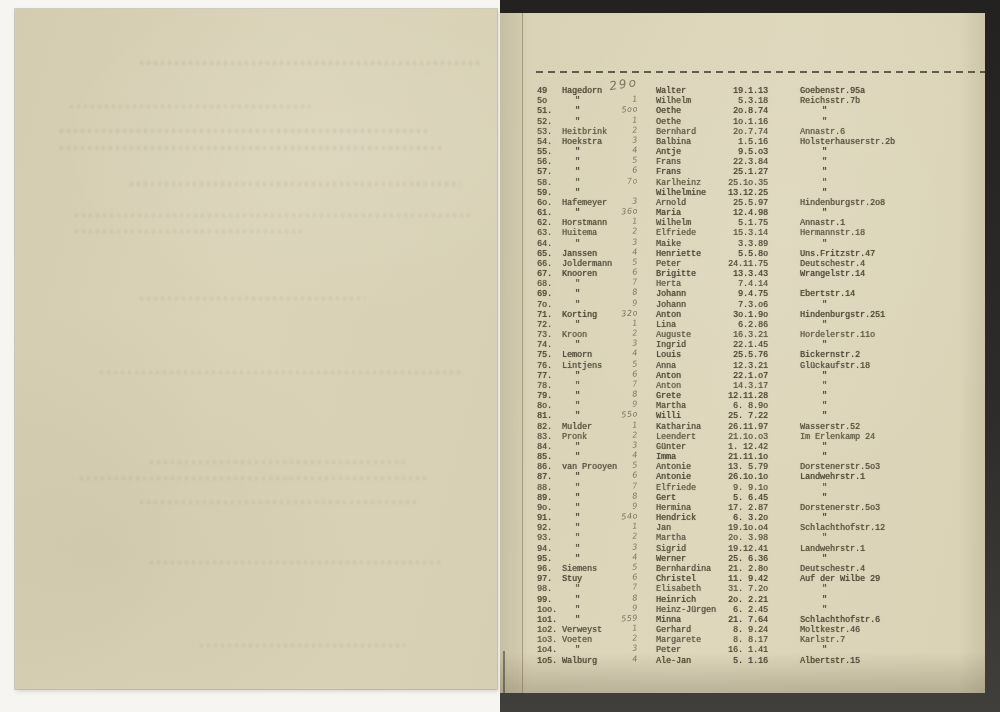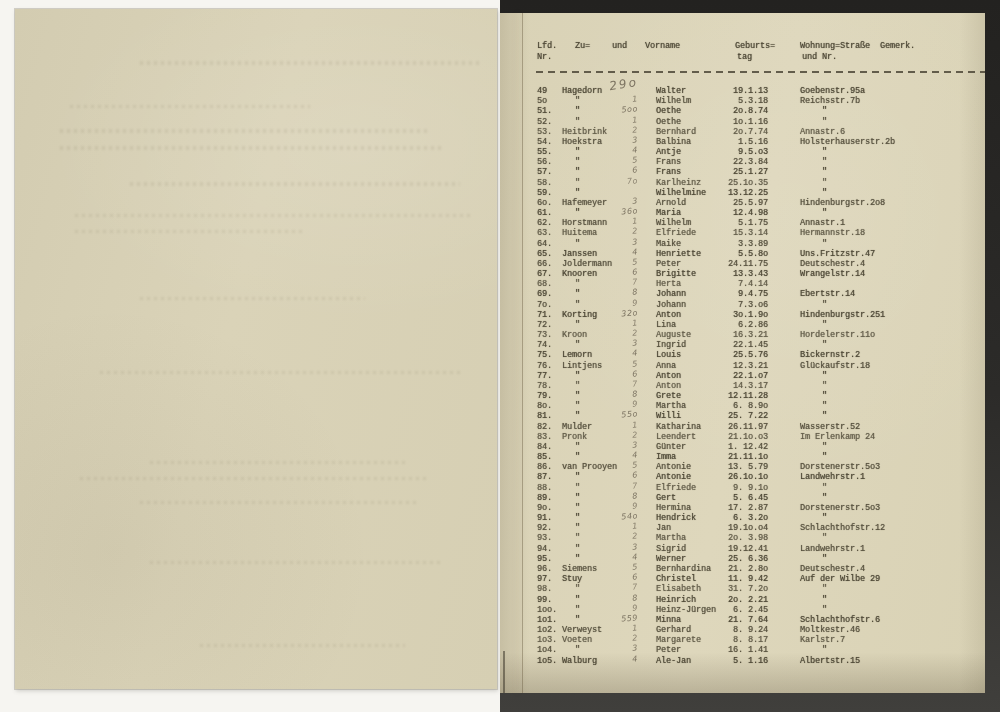--- a/index.html
+++ b/index.html
@@ -119,30 +119,18 @@
   <div class="smudge s12"></div>
   <div class="smudge s13"></div>
   <div class="smudge s14"></div>
 </div>
 
 <div class="photo">
   <div class="right-page">
     <div class="crease"></div>
     <div class="page-edge-mark"></div>
 
-    <div class="hdr ink">
-      <span class="h-lfd">Lfd.</span>
-      <span class="h-nr">Nr.</span>
-      <span class="h-zu">Zu=</span>
-      <span class="h-und">und</span>
-      <span class="h-vorname">Vorname</span>
-      <span class="h-geb">Geburts=</span>
-      <span class="h-tag">tag</span>
-      <span class="h-wohn">Wohnung=Straße</span>
-      <span class="h-undnr">und Nr.</span>
-      <span class="h-gem">Gemerk.</span>
-    </div>
 
     <div class="dashes"></div>
 
     <div class="rows ink"><div class="row" style="top: 73px;"><span class="c c-nr">49</span><span class="c c-sn">Hagedorn</span><span class="c c-pc">29o</span><span class="c c-vn">Walter</span><span class="c c-dt">19.1.13</span><span class="c c-ad">Goebenstr.95a</span></div><div class="row" style="top: 83.17px;"><span class="c c-nr">5o</span><span class="c c-sn dit">"</span><span class="c c-pc">1</span><span class="c c-vn">Wilhelm</span><span class="c c-dt">5.3.18</span><span class="c c-ad">Reichsstr.7b</span></div><div class="row" style="top: 93.34px;"><span class="c c-nr">51.</span><span class="c c-sn dit">"</span><span class="c c-pc">5oo</span><span class="c c-vn">Oethe</span><span class="c c-dt">2o.8.74</span><span class="c c-ad dit">"</span></div><div class="row" style="top: 103.51px;"><span class="c c-nr">52.</span><span class="c c-sn dit">"</span><span class="c c-pc">1</span><span class="c c-vn">Oethe</span><span class="c c-dt">1o.1.16</span><span class="c c-ad dit">"</span></div><div class="row" style="top: 113.68px;"><span class="c c-nr">53.</span><span class="c c-sn">Heitbrink</span><span class="c c-pc">2</span><span class="c c-vn">Bernhard</span><span class="c c-dt">2o.7.74</span><span class="c c-ad">Annastr.6</span></div><div class="row" style="top: 123.85px;"><span class="c c-nr">54.</span><span class="c c-sn">Hoekstra</span><span class="c c-pc">3</span><span class="c c-vn">Balbina</span><span class="c c-dt">1.5.16</span><span class="c c-ad">Holsterhauserstr.2b</span></div><div class="row" style="top: 134.02px;"><span class="c c-nr">55.</span><span class="c c-sn dit">"</span><span class="c c-pc">4</span><span class="c c-vn">Antje</span><span class="c c-dt">9.5.o3</span><span class="c c-ad dit">"</span></div><div class="row" style="top: 144.19px;"><span class="c c-nr">56.</span><span class="c c-sn dit">"</span><span class="c c-pc">5</span><span class="c c-vn">Frans</span><span class="c c-dt">22.3.84</span><span class="c c-ad dit">"</span></div><div class="row" style="top: 154.36px;"><span class="c c-nr">57.</span><span class="c c-sn dit">"</span><span class="c c-pc">6</span><span class="c c-vn">Frans</span><span class="c c-dt">25.1.27</span><span class="c c-ad dit">"</span></div><div class="row" style="top: 164.53px;"><span class="c c-nr">58.</span><span class="c c-sn dit">"</span><span class="c c-pc">7o</span><span class="c c-vn">Karlheinz</span><span class="c c-dt">25.1o.35</span><span class="c c-ad dit">"</span></div><div class="row" style="top: 174.7px;"><span class="c c-nr">59.</span><span class="c c-sn dit">"</span><span class="c c-pc"></span><span class="c c-vn">Wilhelmine</span><span class="c c-dt">13.12.25</span><span class="c c-ad dit">"</span></div><div class="row" style="top: 184.87px;"><span class="c c-nr">6o.</span><span class="c c-sn">Hafemeyer</span><span class="c c-pc">3</span><span class="c c-vn">Arnold</span><span class="c c-dt">25.5.97</span><span class="c c-ad">Hindenburgstr.2o8</span></div><div class="row" style="top: 195.04px;"><span class="c c-nr">61.</span><span class="c c-sn dit">"</span><span class="c c-pc">36o</span><span class="c c-vn">Maria</span><span class="c c-dt">12.4.98</span><span class="c c-ad dit">"</span></div><div class="row" style="top: 205.21px;"><span class="c c-nr">62.</span><span class="c c-sn">Horstmann</span><span class="c c-pc">1</span><span class="c c-vn">Wilhelm</span><span class="c c-dt">5.1.75</span><span class="c c-ad">Annastr.1</span></div><div class="row" style="top: 215.38px;"><span class="c c-nr">63.</span><span class="c c-sn">Huitema</span><span class="c c-pc">2</span><span class="c c-vn">Elfriede</span><span class="c c-dt">15.3.14</span><span class="c c-ad">Hermannstr.18</span></div><div class="row" style="top: 225.55px;"><span class="c c-nr">64.</span><span class="c c-sn dit">"</span><span class="c c-pc">3</span><span class="c c-vn">Maike</span><span class="c c-dt">3.3.89</span><span class="c c-ad dit">"</span></div><div class="row" style="top: 235.72px;"><span class="c c-nr">65.</span><span class="c c-sn">Janssen</span><span class="c c-pc">4</span><span class="c c-vn">Henriette</span><span class="c c-dt">5.5.8o</span><span class="c c-ad">Uns.Fritzstr.47</span></div><div class="row" style="top: 245.89px;"><span class="c c-nr">66.</span><span class="c c-sn">Joldermann</span><span class="c c-pc">5</span><span class="c c-vn">Peter</span><span class="c c-dt">24.11.75</span><span class="c c-ad">Deutschestr.4</span></div><div class="row" style="top: 256.06px;"><span class="c c-nr">67.</span><span class="c c-sn">Knooren</span><span class="c c-pc">6</span><span class="c c-vn">Brigitte</span><span class="c c-dt">13.3.43</span><span class="c c-ad">Wrangelstr.14</span></div><div class="row" style="top: 266.23px;"><span class="c c-nr">68.</span><span class="c c-sn dit">"</span><span class="c c-pc">7</span><span class="c c-vn">Herta</span><span class="c c-dt">7.4.14</span><span class="c c-ad"></span></div><div class="row" style="top: 276.4px;"><span class="c c-nr">69.</span><span class="c c-sn dit">"</span><span class="c c-pc">8</span><span class="c c-vn">Johann</span><span class="c c-dt">9.4.75</span><span class="c c-ad">Ebertstr.14</span></div><div class="row" style="top: 286.57px;"><span class="c c-nr">7o.</span><span class="c c-sn dit">"</span><span class="c c-pc">9</span><span class="c c-vn">Johann</span><span class="c c-dt">7.3.o6</span><span class="c c-ad dit">"</span></div><div class="row" style="top: 296.74px;"><span class="c c-nr">71.</span><span class="c c-sn">Korting</span><span class="c c-pc">32o</span><span class="c c-vn">Anton</span><span class="c c-dt">3o.1.9o</span><span class="c c-ad">Hindenburgstr.251</span></div><div class="row" style="top: 306.91px;"><span class="c c-nr">72.</span><span class="c c-sn dit">"</span><span class="c c-pc">1</span><span class="c c-vn">Lina</span><span class="c c-dt">6.2.86</span><span class="c c-ad dit">"</span></div><div class="row" style="top: 317.08px;"><span class="c c-nr">73.</span><span class="c c-sn">Kroon</span><span class="c c-pc">2</span><span class="c c-vn">Auguste</span><span class="c c-dt">16.3.21</span><span class="c c-ad">Hordelerstr.11o</span></div><div class="row" style="top: 327.25px;"><span class="c c-nr">74.</span><span class="c c-sn dit">"</span><span class="c c-pc">3</span><span class="c c-vn">Ingrid</span><span class="c c-dt">22.1.45</span><span class="c c-ad dit">"</span></div><div class="row" style="top: 337.42px;"><span class="c c-nr">75.</span><span class="c c-sn">Lemorn</span><span class="c c-pc">4</span><span class="c c-vn">Louis</span><span class="c c-dt">25.5.76</span><span class="c c-ad">Bickernstr.2</span></div><div class="row" style="top: 347.59px;"><span class="c c-nr">76.</span><span class="c c-sn">Lintjens</span><span class="c c-pc">5</span><span class="c c-vn">Anna</span><span class="c c-dt">12.3.21</span><span class="c c-ad">Glückaufstr.18</span></div><div class="row" style="top: 357.76px;"><span class="c c-nr">77.</span><span class="c c-sn dit">"</span><span class="c c-pc">6</span><span class="c c-vn">Anton</span><span class="c c-dt">22.1.o7</span><span class="c c-ad dit">"</span></div><div class="row" style="top: 367.93px;"><span class="c c-nr">78.</span><span class="c c-sn dit">"</span><span class="c c-pc">7</span><span class="c c-vn">Anton</span><span class="c c-dt">14.3.17</span><span class="c c-ad dit">"</span></div><div class="row" style="top: 378.1px;"><span class="c c-nr">79.</span><span class="c c-sn dit">"</span><span class="c c-pc">8</span><span class="c c-vn">Grete</span><span class="c c-dt">12.11.28</span><span class="c c-ad dit">"</span></div><div class="row" style="top: 388.27px;"><span class="c c-nr">8o.</span><span class="c c-sn dit">"</span><span class="c c-pc">9</span><span class="c c-vn">Martha</span><span class="c c-dt">6. 8.9o</span><span class="c c-ad dit">"</span></div><div class="row" style="top: 398.44px;"><span class="c c-nr">81.</span><span class="c c-sn dit">"</span><span class="c c-pc">55o</span><span class="c c-vn">Willi</span><span class="c c-dt">25. 7.22</span><span class="c c-ad dit">"</span></div><div class="row" style="top: 408.61px;"><span class="c c-nr">82.</span><span class="c c-sn">Mulder</span><span class="c c-pc">1</span><span class="c c-vn">Katharina</span><span class="c c-dt">26.11.97</span><span class="c c-ad">Wasserstr.52</span></div><div class="row" style="top: 418.78px;"><span class="c c-nr">83.</span><span class="c c-sn">Pronk</span><span class="c c-pc">2</span><span class="c c-vn">Leendert</span><span class="c c-dt">21.1o.o3</span><span class="c c-ad">Im Erlenkamp 24</span></div><div class="row" style="top: 428.95px;"><span class="c c-nr">84.</span><span class="c c-sn dit">"</span><span class="c c-pc">3</span><span class="c c-vn">Günter</span><span class="c c-dt">1. 12.42</span><span class="c c-ad dit">"</span></div><div class="row" style="top: 439.12px;"><span class="c c-nr">85.</span><span class="c c-sn dit">"</span><span class="c c-pc">4</span><span class="c c-vn">Imma</span><span class="c c-dt">21.11.1o</span><span class="c c-ad dit">"</span></div><div class="row" style="top: 449.29px;"><span class="c c-nr">86.</span><span class="c c-sn">van Prooyen</span><span class="c c-pc">5</span><span class="c c-vn">Antonie</span><span class="c c-dt">13. 5.79</span><span class="c c-ad">Dorstenerstr.5o3</span></div><div class="row" style="top: 459.46px;"><span class="c c-nr">87.</span><span class="c c-sn dit">"</span><span class="c c-pc">6</span><span class="c c-vn">Antonie</span><span class="c c-dt">26.1o.1o</span><span class="c c-ad">Landwehrstr.1</span></div><div class="row" style="top: 469.63px;"><span class="c c-nr">88.</span><span class="c c-sn dit">"</span><span class="c c-pc">7</span><span class="c c-vn">Elfriede</span><span class="c c-dt">9. 9.1o</span><span class="c c-ad dit">"</span></div><div class="row" style="top: 479.8px;"><span class="c c-nr">89.</span><span class="c c-sn dit">"</span><span class="c c-pc">8</span><span class="c c-vn">Gert</span><span class="c c-dt">5. 6.45</span><span class="c c-ad dit">"</span></div><div class="row" style="top: 489.97px;"><span class="c c-nr">9o.</span><span class="c c-sn dit">"</span><span class="c c-pc">9</span><span class="c c-vn">Hermina</span><span class="c c-dt">17. 2.87</span><span class="c c-ad">Dorstenerstr.5o3</span></div><div class="row" style="top: 500.14px;"><span class="c c-nr">91.</span><span class="c c-sn dit">"</span><span class="c c-pc">54o</span><span class="c c-vn">Hendrick</span><span class="c c-dt">6. 3.2o</span><span class="c c-ad dit">"</span></div><div class="row" style="top: 510.31px;"><span class="c c-nr">92.</span><span class="c c-sn dit">"</span><span class="c c-pc">1</span><span class="c c-vn">Jan</span><span class="c c-dt">19.1o.o4</span><span class="c c-ad">Schlachthofstr.12</span></div><div class="row" style="top: 520.48px;"><span class="c c-nr">93.</span><span class="c c-sn dit">"</span><span class="c c-pc">2</span><span class="c c-vn">Martha</span><span class="c c-dt">2o. 3.98</span><span class="c c-ad dit">"</span></div><div class="row" style="top: 530.65px;"><span class="c c-nr">94.</span><span class="c c-sn dit">"</span><span class="c c-pc">3</span><span class="c c-vn">Sigrid</span><span class="c c-dt">19.12.41</span><span class="c c-ad">Landwehrstr.1</span></div><div class="row" style="top: 540.82px;"><span class="c c-nr">95.</span><span class="c c-sn dit">"</span><span class="c c-pc">4</span><span class="c c-vn">Werner</span><span class="c c-dt">25. 6.36</span><span class="c c-ad dit">"</span></div><div class="row" style="top: 550.99px;"><span class="c c-nr">96.</span><span class="c c-sn">Siemens</span><span class="c c-pc">5</span><span class="c c-vn">Bernhardina</span><span class="c c-dt">21. 2.8o</span><span class="c c-ad">Deutschestr.4</span></div><div class="row" style="top: 561.16px;"><span class="c c-nr">97.</span><span class="c c-sn">Stuy</span><span class="c c-pc">6</span><span class="c c-vn">Christel</span><span class="c c-dt">11. 9.42</span><span class="c c-ad">Auf der Wilbe 29</span></div><div class="row" style="top: 571.33px;"><span class="c c-nr">98.</span><span class="c c-sn dit">"</span><span class="c c-pc">7</span><span class="c c-vn">Elisabeth</span><span class="c c-dt">31. 7.2o</span><span class="c c-ad dit">"</span></div><div class="row" style="top: 581.5px;"><span class="c c-nr">99.</span><span class="c c-sn dit">"</span><span class="c c-pc">8</span><span class="c c-vn">Heinrich</span><span class="c c-dt">2o. 2.21</span><span class="c c-ad dit">"</span></div><div class="row" style="top: 591.67px;"><span class="c c-nr">1oo.</span><span class="c c-sn dit">"</span><span class="c c-pc">9</span><span class="c c-vn">Heinz-Jürgen</span><span class="c c-dt">6. 2.45</span><span class="c c-ad dit">"</span></div><div class="row" style="top: 601.84px;"><span class="c c-nr">1o1.</span><span class="c c-sn dit">"</span><span class="c c-pc">559</span><span class="c c-vn">Minna</span><span class="c c-dt">21. 7.64</span><span class="c c-ad">Schlachthofstr.6</span></div><div class="row" style="top: 612.01px;"><span class="c c-nr">1o2.</span><span class="c c-sn">Verweyst</span><span class="c c-pc">1</span><span class="c c-vn">Gerhard</span><span class="c c-dt">8. 9.24</span><span class="c c-ad">Moltkestr.46</span></div><div class="row" style="top: 622.18px;"><span class="c c-nr">1o3.</span><span class="c c-sn">Voeten</span><span class="c c-pc">2</span><span class="c c-vn">Margarete</span><span class="c c-dt">8. 8.17</span><span class="c c-ad">Karlstr.7</span></div><div class="row" style="top: 632.35px;"><span class="c c-nr">1o4.</span><span class="c c-sn dit">"</span><span class="c c-pc">3</span><span class="c c-vn">Peter</span><span class="c c-dt">16. 1.41</span><span class="c c-ad dit">"</span></div><div class="row" style="top: 642.52px;"><span class="c c-nr">1o5.</span><span class="c c-sn">Walburg</span><span class="c c-pc">4</span><span class="c c-vn">Ale-Jan</span><span class="c c-dt">5. 1.16</span><span class="c c-ad">Albertstr.15</span></div></div>
   </div>
 </div>
 
 </body></html>

